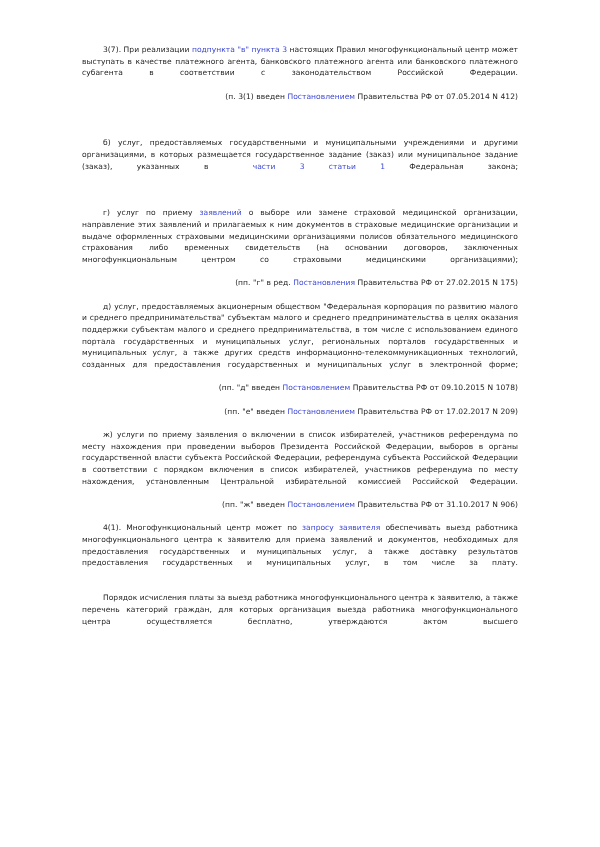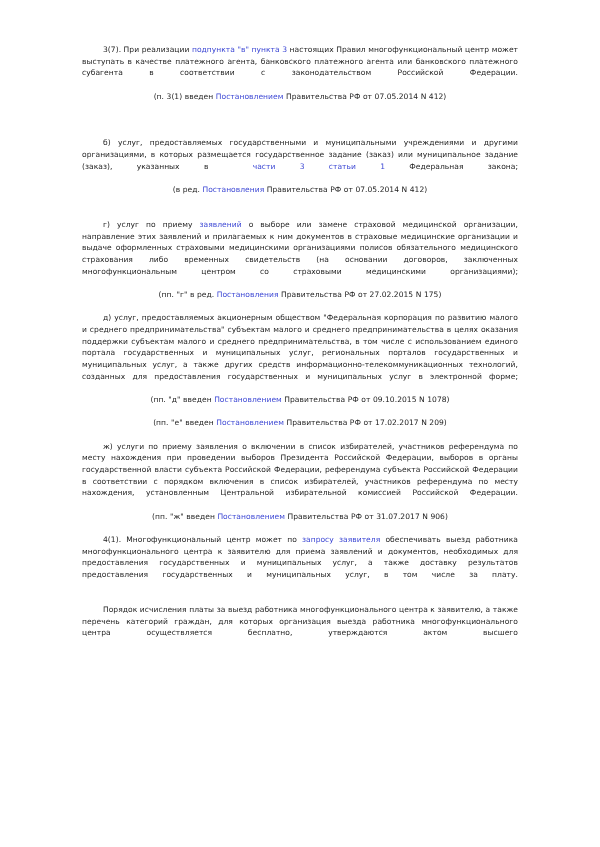--- a/index.html
+++ b/index.html
@@ -44,46 +44,45 @@
   .lnk {
     color: #3b46d4;
   }
   
   .para:after {
     content: "";
     display: inline-block;
     width: 100%;
   }
   .para.nojust {
-    text-align: center;
+    text-align: right;
   }
   .para.nojust:after { content: none; }
 </style>
 </head>
 <body>
 
 <div id="doc-page">
   <div id="doc-body" style="color: rgb(28, 28, 28);">
       <p class="para indent"><span>3(7). При реализации </span><span class="lnk" style="color: rgb(59, 70, 212);">подпункта "в" пункта 3</span><span> настоящих Правил многофункциональный центр может выступать в качестве платежного агента, банковского платежного агента или банковского платежного субагента в соответствии с законодательством Российской Федерации.</span></p>
       <p class="para noindent nojust"><span>(п. 3(1) введен </span><span class="lnk" style="color: rgb(59, 70, 212);">Постановлением</span><span> Правительства РФ от 07.05.2014 N 412)</span></p>
       <div class="gap"></div>
       <div class="gap"></div>
       <div class="gap"></div>
       <p class="para indent"><span>б) услуг, предоставляемых государственными и муниципальными учреждениями и другими организациями, в которых размещается государственное задание (заказ) или муниципальное задание (заказ), указанных в </span><span class="lnk" style="color: rgb(59, 70, 212); margin-left: 20px;">части 3 статьи 1</span><span> Федеральная закона;</span></p>
-      <p class="para noindent nojust"><span>(в ред. </span><span class="lnk" style="color: rgb(59, 70, 212);">Постановления</span><span> Правительства РФ от 07.05.2014 N 412)</span></p>
       <div class="gap"></div>
       <div class="gap"></div>
       <p class="para indent"><span>г) услуг по приему </span><span class="lnk" style="color: rgb(59, 70, 212);">заявлений</span><span> о выборе или замене страховой медицинской организации, направление этих заявлений и прилагаемых к ним документов в страховые медицинские организации и выдаче оформленных страховыми медицинскими организациями полисов обязательного медицинского страхования либо временных свидетельств (на основании договоров, заключенных многофункциональным центром со страховыми медицинскими организациями);</span></p>
       <p class="para noindent nojust"><span>(пп. "г" в ред. </span><span class="lnk" style="color: rgb(59, 70, 212);">Постановления</span><span> Правительства РФ от 27.02.2015 N 175)</span></p>
       <div class="gap"></div>
       <p class="para indent"><span>д) услуг, предоставляемых акционерным обществом "Федеральная корпорация по развитию малого и среднего предпринимательства" субъектам малого и среднего предпринимательства в целях оказания поддержки субъектам малого и среднего предпринимательства, в том числе с использованием единого портала государственных и муниципальных услуг, региональных порталов государственных и муниципальных услуг, а также других средств информационно-телекоммуникационных технологий, созданных для предоставления государственных и муниципальных услуг в электронной форме;</span></p>
       <p class="para noindent nojust"><span>(пп. "д" введен </span><span class="lnk" style="color: rgb(59, 70, 212);">Постановлением</span><span> Правительства РФ от 09.10.2015 N 1078)</span></p>
       <div class="gap"></div>
       <p class="para noindent nojust"><span>(пп. "е" введен </span><span class="lnk" style="color: rgb(59, 70, 212);">Постановлением</span><span> Правительства РФ от 17.02.2017 N 209)</span></p>
       <div class="gap"></div>
       <p class="para indent"><span>ж) услуги по приему заявления о включении в список избирателей, участников референдума по месту нахождения при проведении выборов Президента Российской Федерации, выборов в органы государственной власти субъекта Российской Федерации, референдума субъекта Российской Федерации в соответствии с порядком включения в список избирателей, участников референдума по месту нахождения, установленным Центральной избирательной комиссией Российской Федерации.</span></p>
-      <p class="para noindent nojust"><span>(пп. "ж" введен </span><span class="lnk" style="color: rgb(59, 70, 212);">Постановлением</span><span> Правительства РФ от 31.07.2017 N 906)</span></p>
+      <p class="para noindent nojust"><span>(пп. "ж" введен </span><span class="lnk" style="color: rgb(59, 70, 212);">Постановлением</span><span> Правительства РФ от 31.10.2017 N 906)</span></p>
       <div class="gap"></div>
       <p class="para indent"><span>4(1). Многофункциональный центр может по </span><span class="lnk" style="color: rgb(59, 70, 212);">запросу заявителя</span><span> обеспечивать выезд работника многофункционального центра к заявителю для приема заявлений и документов, необходимых для предоставления государственных и муниципальных услуг, а также доставку результатов предоставления государственных и муниципальных услуг, в том числе за плату.</span></p>
       <div class="gap"></div>
       <p class="para indent"><span>Порядок исчисления платы за выезд работника многофункционального центра к заявителю, а также перечень категорий граждан, для которых организация выезда работника многофункционального центра осуществляется бесплатно, утверждаются актом высшего</span></p>
     </div>
 </div>
 
 </body></html>

